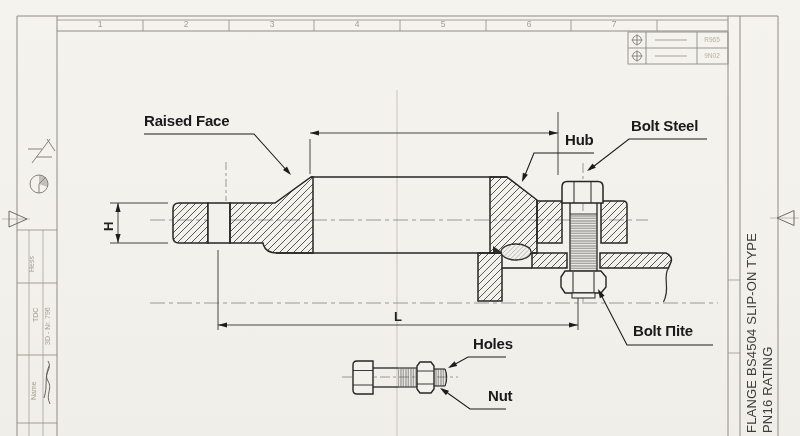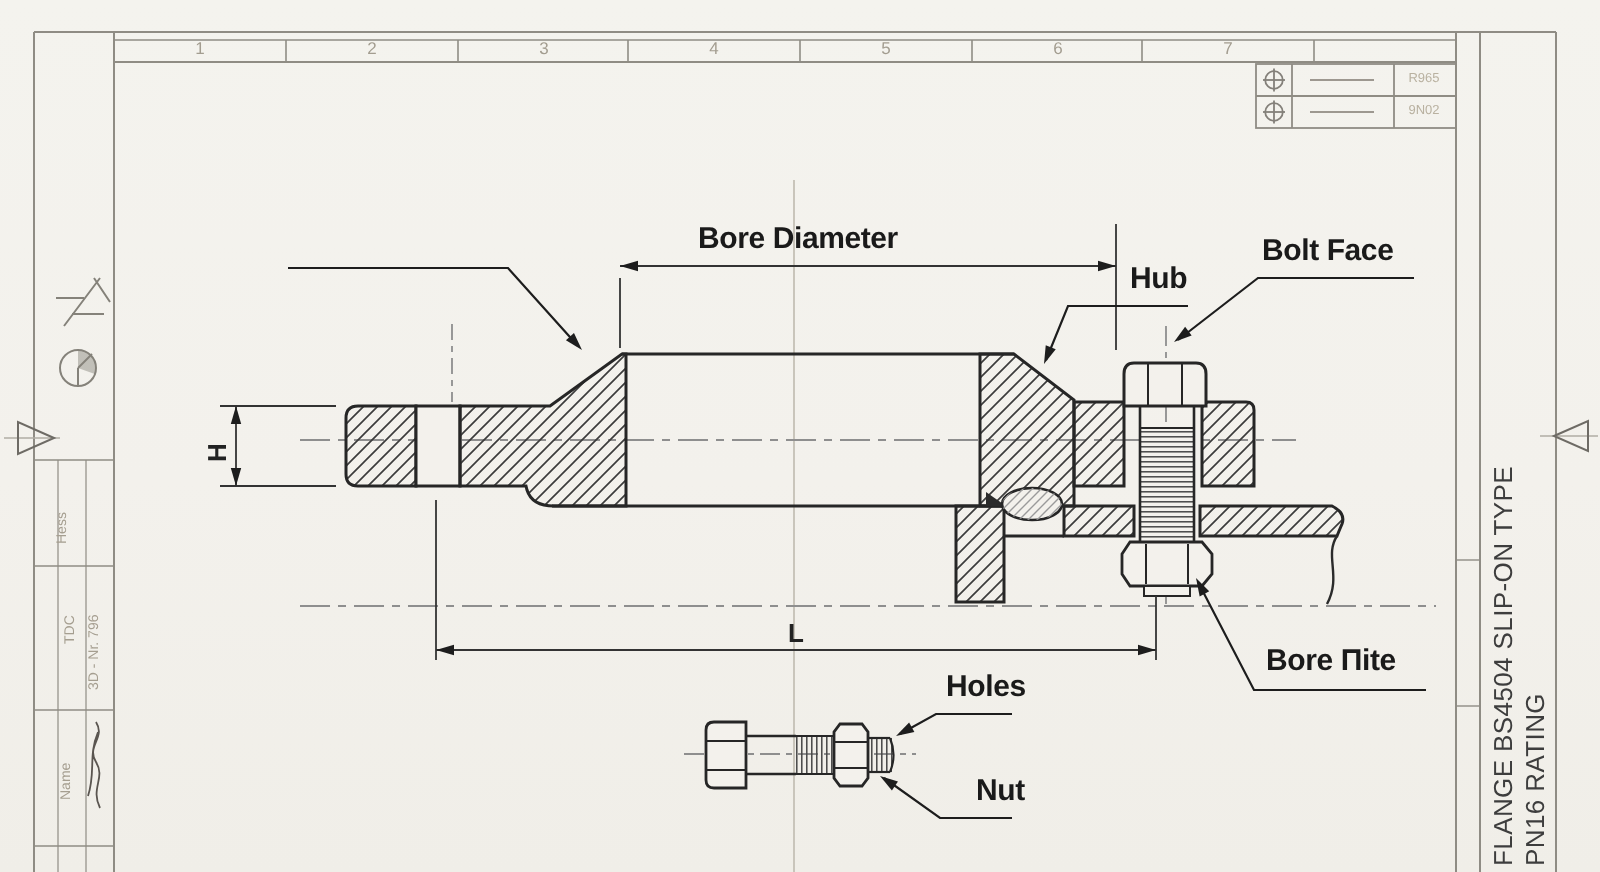--- a/index.html
+++ b/index.html
@@ -234,24 +234,24 @@
     <g fill="#1d1d1d" stroke="none">
       <path d="M0,0 L-9,-2.7 L-9,2.7 Z" transform="translate(291,175) rotate(48)"></path>
       <path d="M0,0 L-9,-2.7 L-9,2.7 Z" transform="translate(522,182) rotate(112)"></path>
       <path d="M0,0 L-9,-2.7 L-9,2.7 Z" transform="translate(587,171) rotate(143)"></path>
       <path d="M0,0 L-9,-2.7 L-9,2.7 Z" transform="translate(598,289) rotate(-118)"></path>
       <path d="M0,0 L-9,-2.7 L-9,2.7 Z" transform="translate(448,368) rotate(151)"></path>
       <path d="M0,0 L-9,-2.7 L-9,2.7 Z" transform="translate(440,388) rotate(-146)"></path>
     </g>
   </svg>
 
-  <div class="lbl" style="left:349px;top:111px">Bore Diameter</div>
+  <div class="lbl" style="left:144px;top:112px">Raised Face</div>
   <div class="lbl" style="left:565px;top:131px">Hub</div>
-  <div class="lbl" style="left:631px;top:117px">Bolt Face</div>
-  <div class="lbl" style="left:633px;top:322px">Bore Πite</div>
+  <div class="lbl" style="left:631px;top:117px">Bolt Steel</div>
+  <div class="lbl" style="left:633px;top:322px">Bolt Πite</div>
   <div class="lbl" style="left:473px;top:335px">Holes</div>
   <div class="lbl" style="left:488px;top:387px">Nut</div>
 
   <div class="dim rot" style="left:101px;top:231px">H</div>
   <div class="dim" style="left:394px;top:309px">L</div>
 
   <span class="ruler-num" style="left:90px">1</span>
   <span class="ruler-num" style="left:176px">2</span>
   <span class="ruler-num" style="left:262px">3</span>
   <span class="ruler-num" style="left:347px">4</span>

